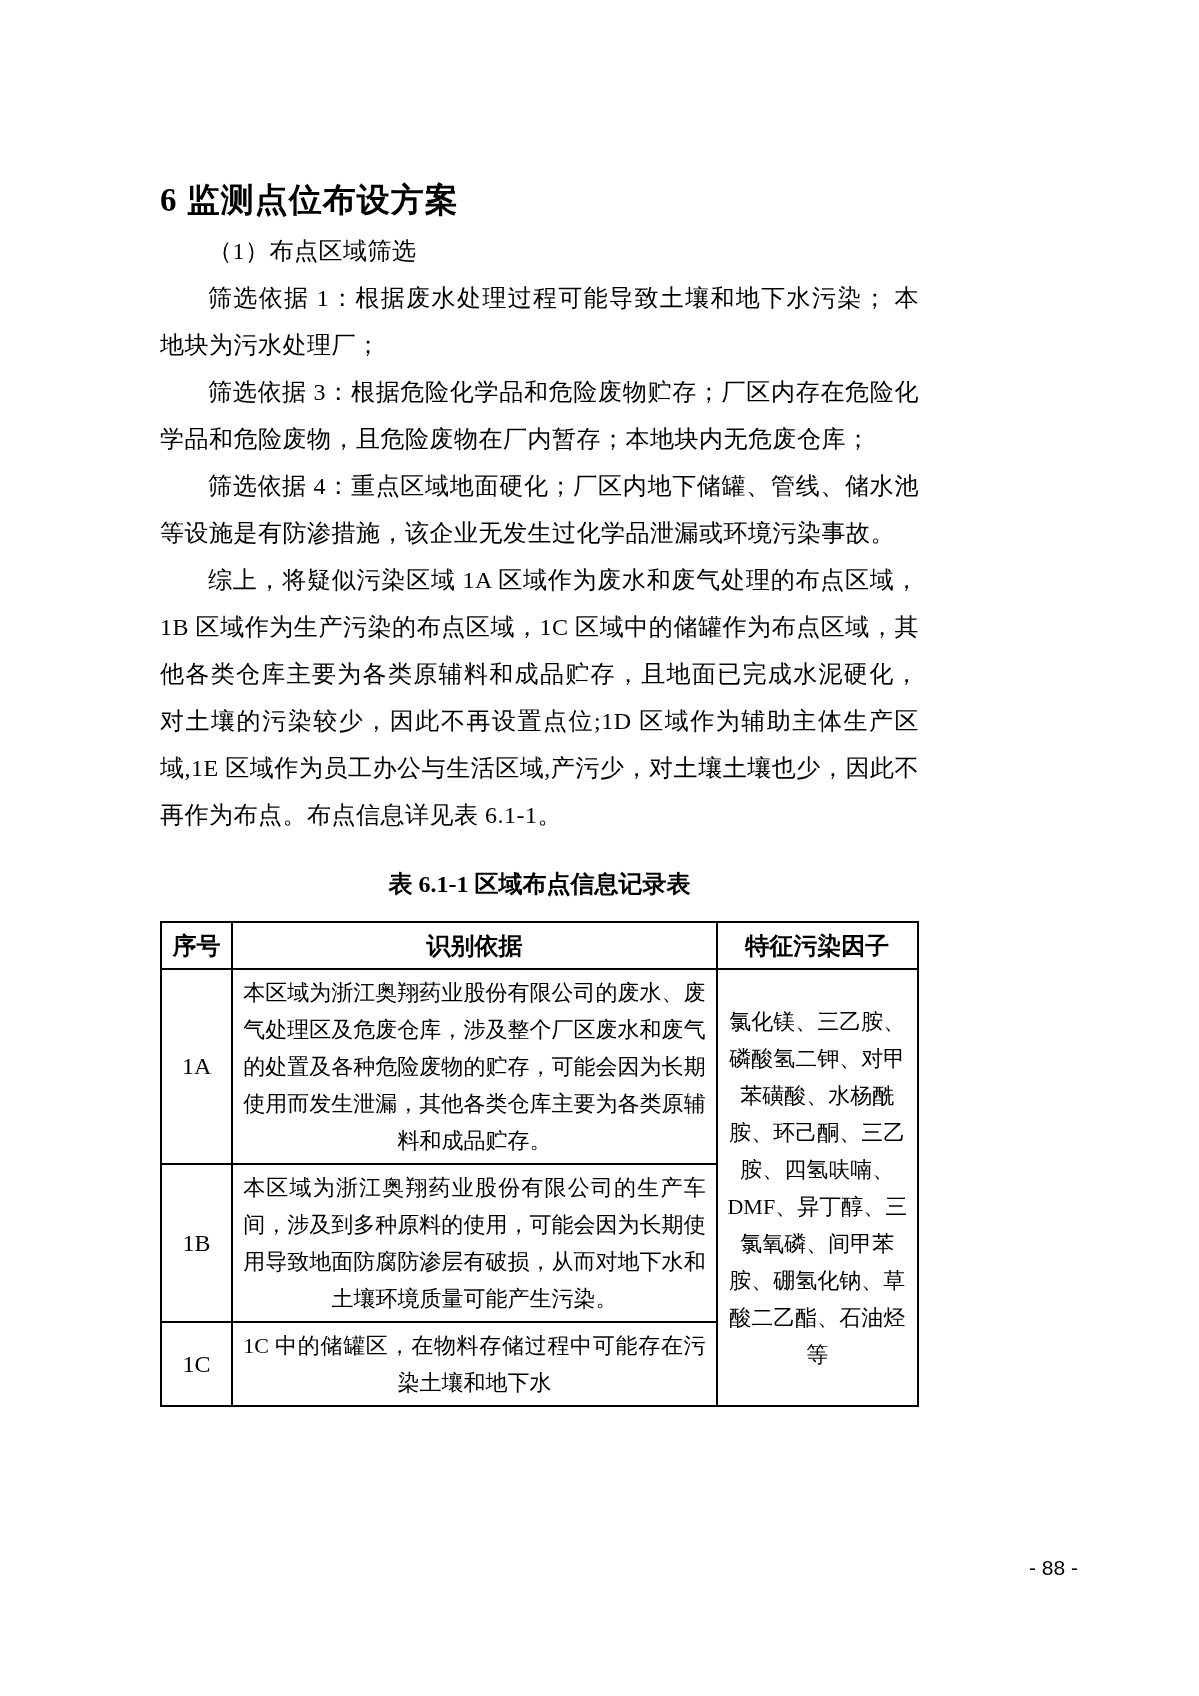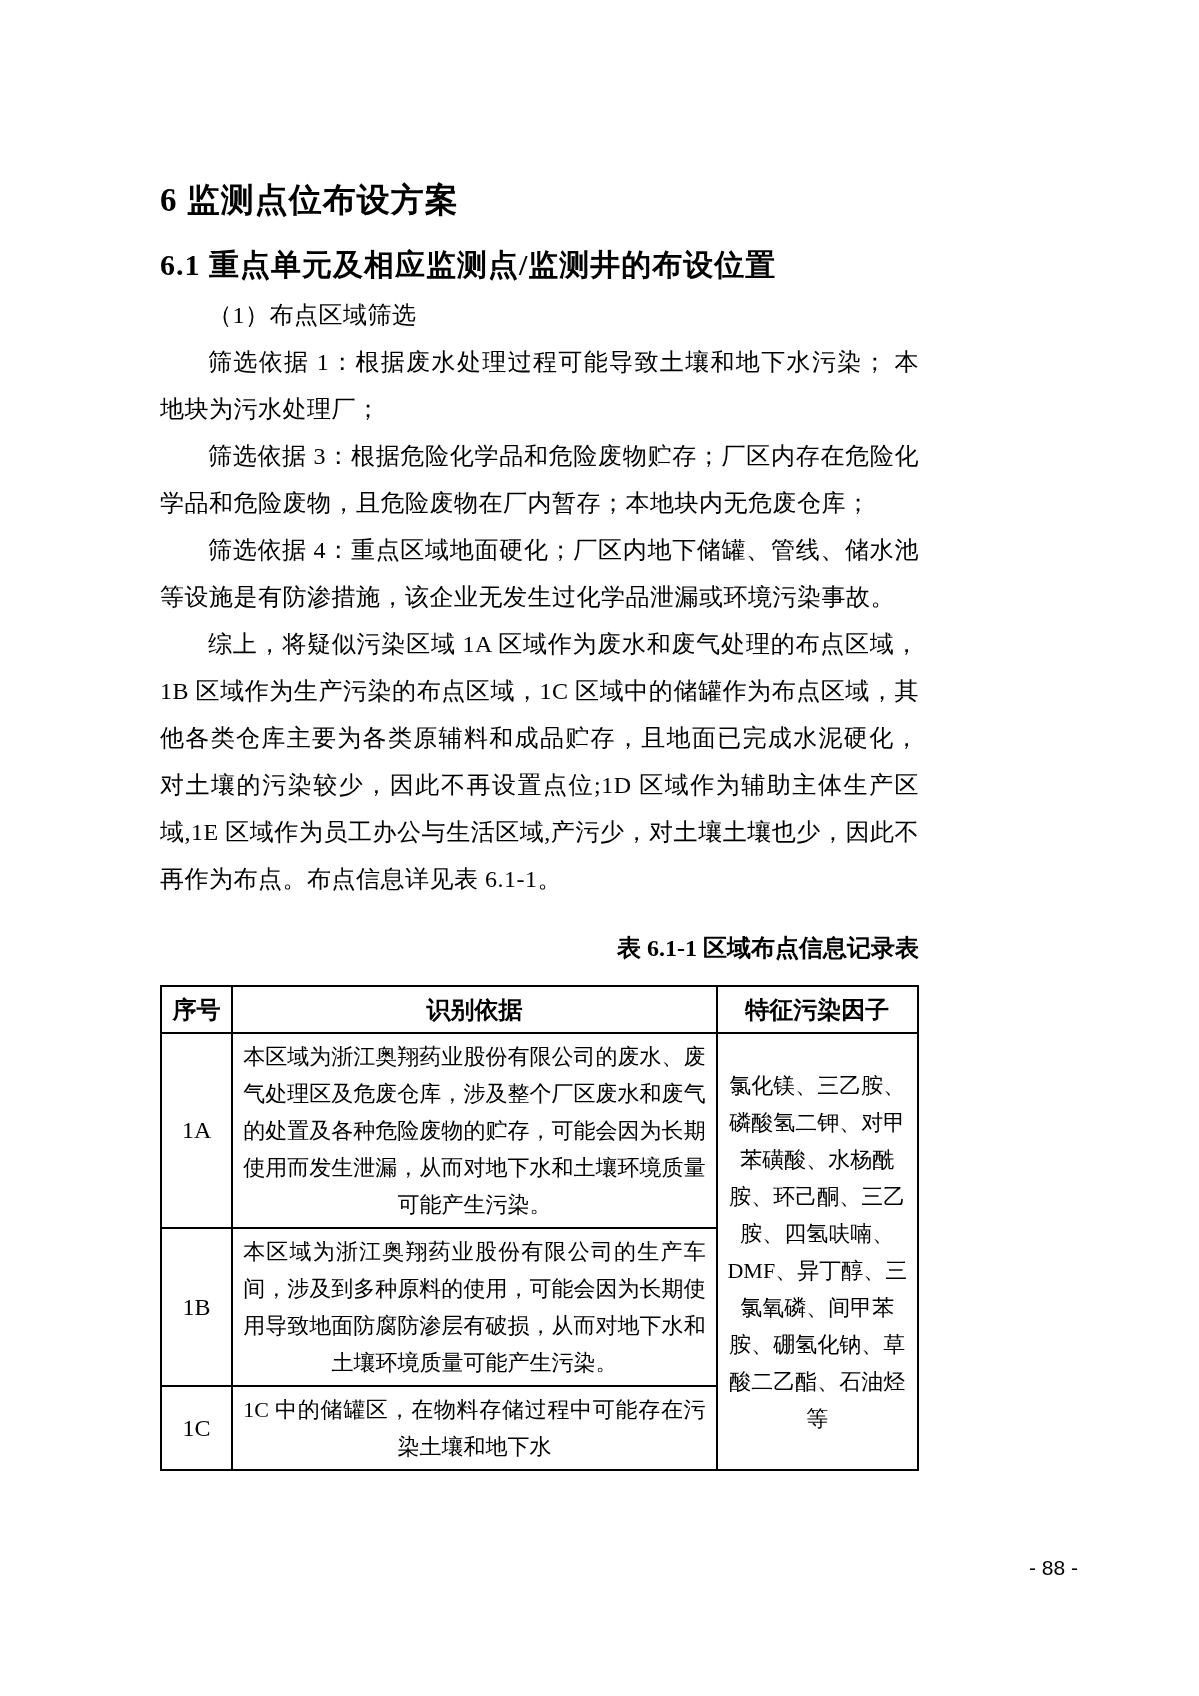--- a/index.html
+++ b/index.html
@@ -36,21 +36,21 @@
   .paragraphs p {
     margin: 0;
     font-size: 24px;
     line-height: 47px;
     text-align: justify;
     text-indent: 48px;
     letter-spacing: 0.5px;
   }
   .table-caption {
     margin-top: 30px;
-    text-align: right;
+    text-align: center;
     font-weight: bold;
     font-size: 24px;
     line-height: 30px;
   }
   table.region-table {
     width: 100%;
     margin-top: 22px;
     border-collapse: collapse;
     table-layout: fixed;
     padding-left: 28px;
@@ -101,21 +101,20 @@
   }
 </style>
 </head>
 <body>
 
 <div class="page">
   <div class="content">
 
     <h1 class="chapter">6 监测点位布设方案</h1>
 
-    <h2 class="section">6.1 重点单元及相应监测点/监测井的布设位置</h2>
 
     <div class="paragraphs">
       <p>（1）布点区域筛选</p>
       <p>筛选依据 1：根据废水处理过程可能导致土壤和地下水污染； 本地块为污水处理厂；</p>
       <p>筛选依据 3：根据危险化学品和危险废物贮存；厂区内存在危险化学品和危险废物，且危险废物在厂内暂存；本地块内无危废仓库；</p>
       <p>筛选依据 4：重点区域地面硬化；厂区内地下储罐、管线、储水池等设施是有防渗措施，该企业无发生过化学品泄漏或环境污染事故。</p>
       <p>综上，将疑似污染区域 1A 区域作为废水和废气处理的布点区域，1B 区域作为生产污染的布点区域，1C 区域中的储罐作为布点区域，其他各类仓库主要为各类原辅料和成品贮存，且地面已完成水泥硬化，对土壤的污染较少，因此不再设置点位;1D 区域作为辅助主体生产区域,1E 区域作为员工办公与生活区域,产污少，对土壤土壤也少，因此不再作为布点。布点信息详见表 6.1-1。</p>
     </div>
 
     <div class="table-caption">表 6.1-1 区域布点信息记录表</div>
@@ -129,21 +128,21 @@
       <thead>
         <tr>
           <th>序号</th>
           <th>识别依据</th>
           <th>特征污染因子</th>
         </tr>
       </thead>
       <tbody>
         <tr class="row-1a">
           <td class="id-cell">1A</td>
-          <td class="basis-cell">本区域为浙江奥翔药业股份有限公司的废水、废气处理区及危废仓库，涉及整个厂区废水和废气的处置及各种危险废物的贮存，可能会因为长期使用而发生泄漏，从而对地下水和土壤环境质量可能产生污染。</td>
+          <td class="basis-cell">本区域为浙江奥翔药业股份有限公司的废水、废气处理区及危废仓库，涉及整个厂区废水和废气的处置及各种危险废物的贮存，可能会因为长期使用而发生泄漏，其他各类仓库主要为各类原辅料和成品贮存。</td>
           <td class="pollutant-cell" rowspan="3">氯化镁、三乙胺、磷酸氢二钾、对甲苯磺酸、水杨酰胺、环己酮、三乙胺、四氢呋喃、DMF、异丁醇、三氯氧磷、间甲苯胺、硼氢化钠、草酸二乙酯、石油烃等</td>
         </tr>
         <tr class="row-1b">
           <td class="id-cell">1B</td>
           <td class="basis-cell">本区域为浙江奥翔药业股份有限公司的生产车间，涉及到多种原料的使用，可能会因为长期使用导致地面防腐防渗层有破损，从而对地下水和土壤环境质量可能产生污染。</td>
         </tr>
         <tr class="row-1c">
           <td class="id-cell">1C</td>
           <td class="basis-cell">1C 中的储罐区，在物料存储过程中可能存在污染土壤和地下水</td>
         </tr>

